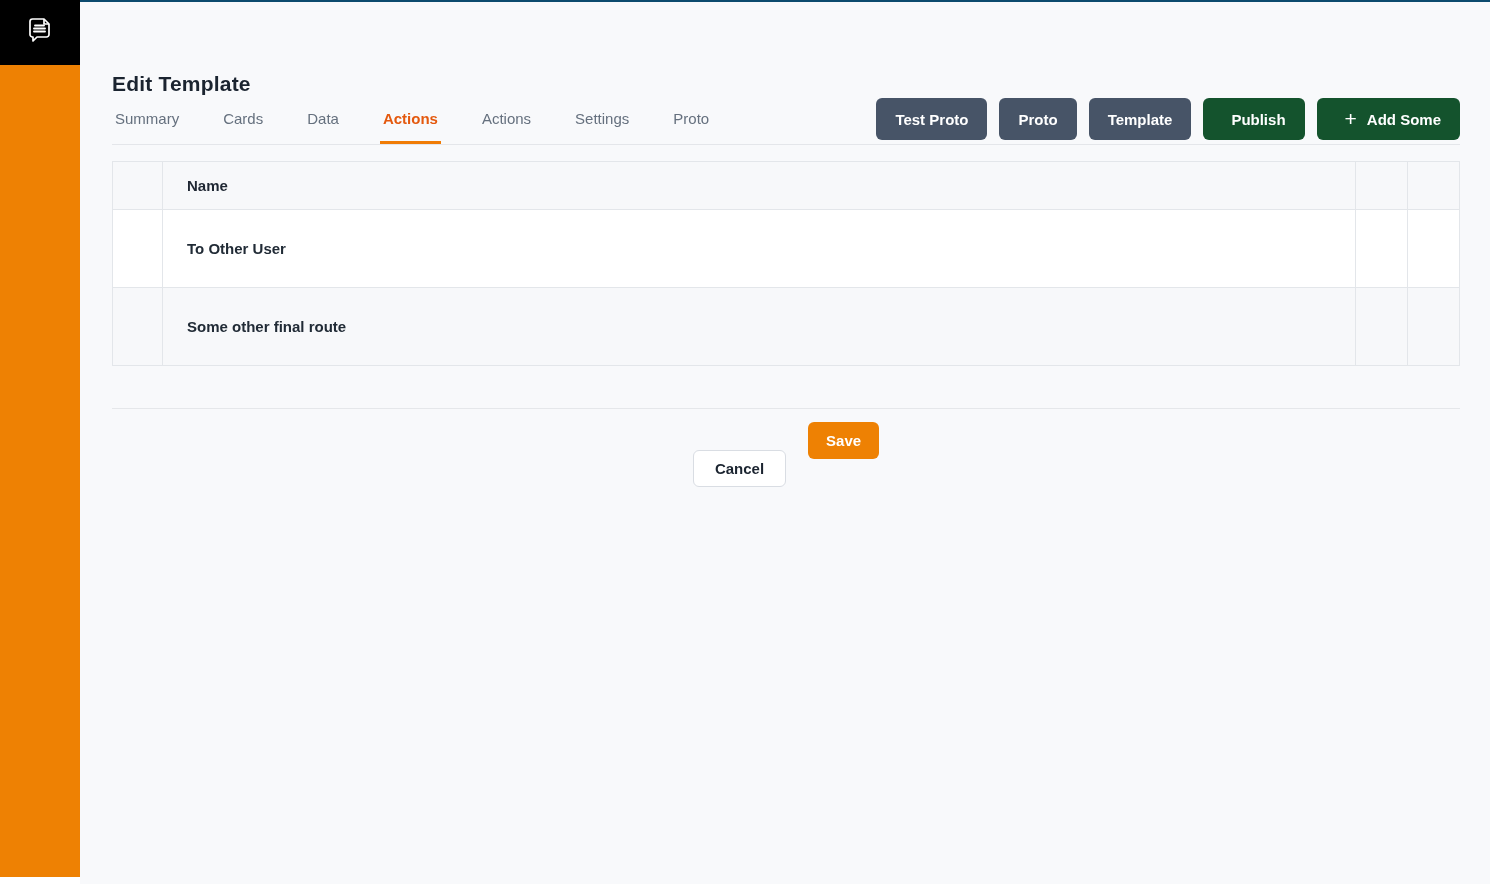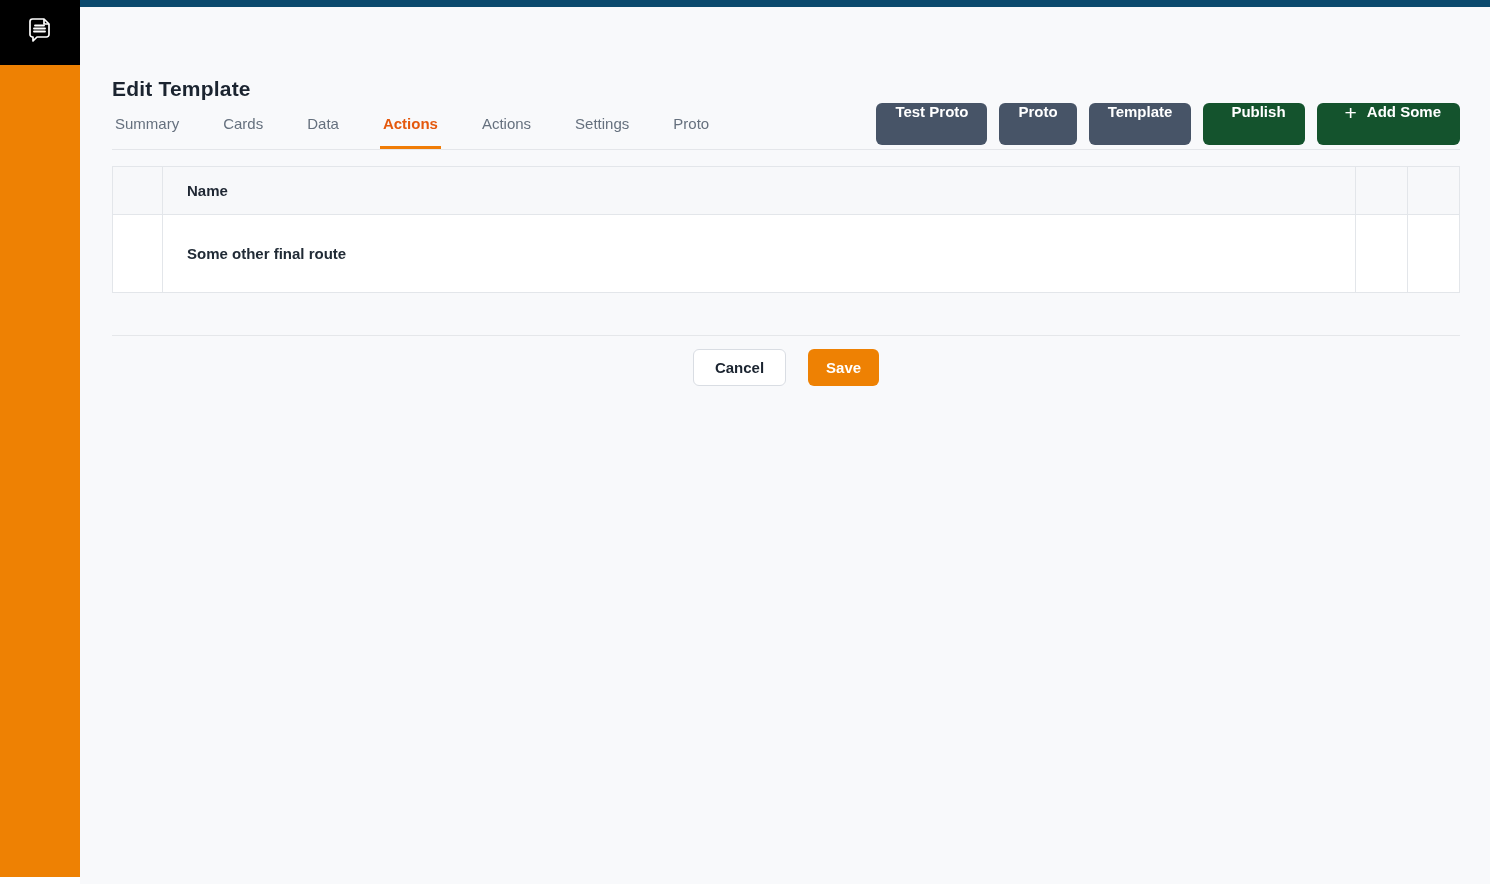--- a/index.html
+++ b/index.html
@@ -29,21 +29,21 @@
     cursor: pointer;
   }
 
   
   .main {
     position: absolute;
     left: 80px; top: 0;
     width: 1410px;
     height: 884px;
     background: #f8f9fb;
-    border-top: 7px solid #0c4a6e;
+    border-top: 2px solid #0c4a6e;
   }
   .page-content {
     position: relative;
     padding: 70px 30px 0 32px;
   }
 
   .page-title {
     font-size: 21px;
     font-weight: 700;
     color: #1b2430;
@@ -83,20 +83,21 @@
     border: none;
     border-radius: 6px;
     height: 42px;
     padding: 0 19px;
     font-family: "Liberation Sans", sans-serif;
     font-size: 15px;
     font-weight: 700;
     color: #ffffff;
     cursor: pointer;
     display: flex;
+    align-items: center;
     gap: 10px;
   }
   .btn-dark { background: #475467; }
   .btn-orange { background: #14532d; padding-left: 28px; }
   .plus-glyph {
     font-size: 21px;
     font-weight: 400;
     line-height: 1;
     position: relative;
     top: -1px;
@@ -150,20 +151,21 @@
     font-weight: 600;
     cursor: pointer;
     display: flex;
     align-items: center;
   }
   .btn-cancel {
     background: #ffffff;
     border: 1px solid #d9dde3;
     color: #1b2430;
     padding: 0 21px;
+    margin-top: 28px;
   }
   .btn-save {
     background: #ee8103;
     border: none;
     color: #ffffff;
     padding: 0 18px;
     margin-left: 9px;
   }
 </style>
 </head>
@@ -226,20 +228,26 @@
         <tr>
           <th class="cell-narrow"></th>
           <th>Name</th>
           <th class="cell-narrow"></th>
           <th class="cell-narrow"></th>
         </tr>
       </thead>
       <tbody>
         <tr>
           <td class="cell-narrow"></td>
+          <td>To Other User</td>
+          <td class="cell-narrow"></td>
+          <td class="cell-narrow"></td>
+        </tr>
+        <tr>
+          <td class="cell-narrow"></td>
           <td>Some other final route</td>
           <td class="cell-narrow"></td>
           <td class="cell-narrow"></td>
         </tr>
       </tbody>
     </table>
 
     <hr class="footer-divider">
 
     <div class="footer-actions">

